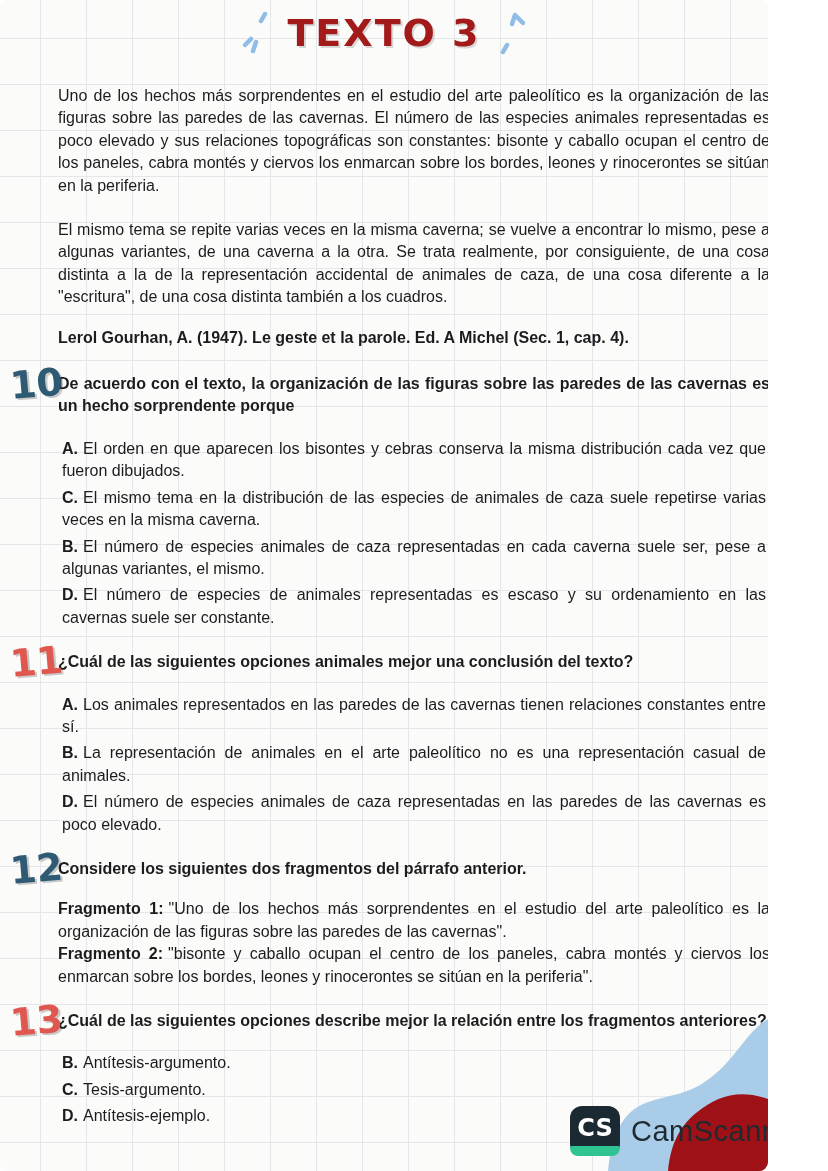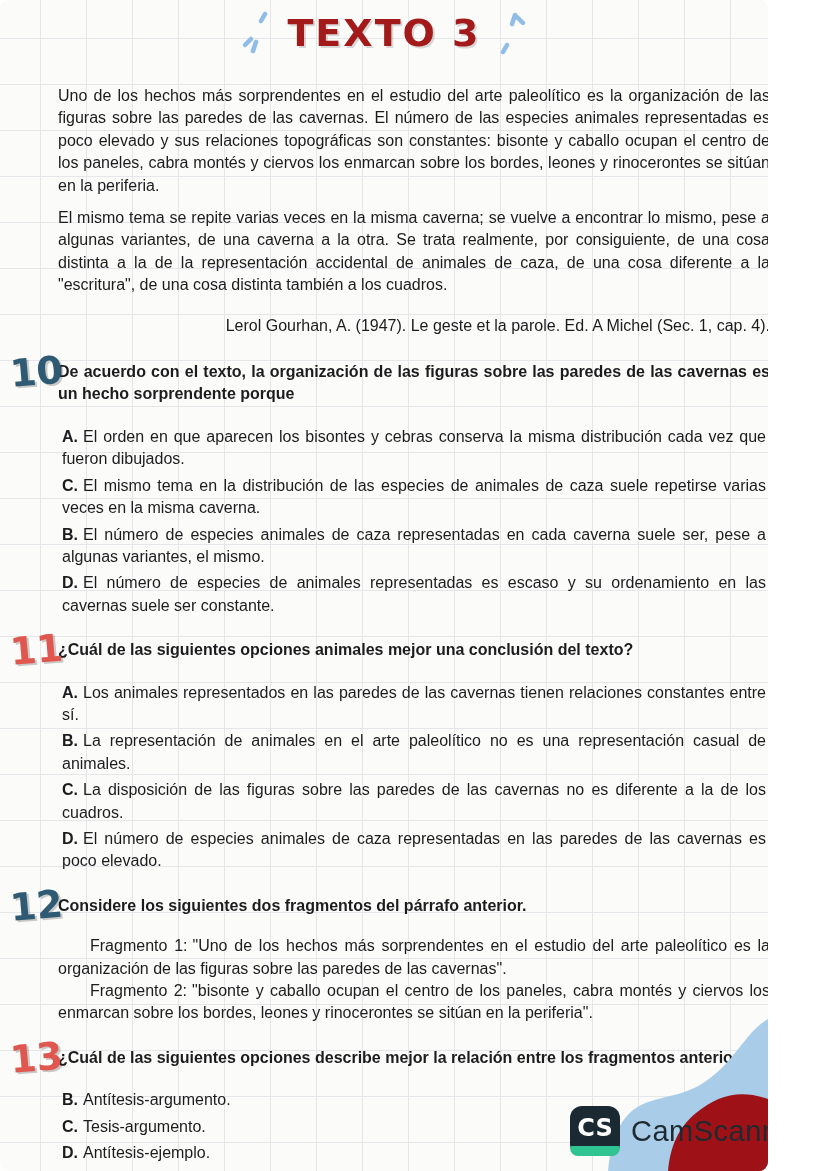--- a/index.html
+++ b/index.html
@@ -28,41 +28,41 @@
     font-size:38px;font-weight:800;letter-spacing:2px;
     text-shadow:2px 2px 0 rgba(60,60,60,0.18);
   }
   .sparkle{flex:0 0 auto;}
   .content{
     position:absolute;left:58px;top:71px;width:712px;
     font-size:16px;line-height:22.4px;
   }
   .para{margin:0;text-align:justify;}
   .para-1{margin-top:14px;}
-  .para-2{margin-top:10px;}
-  .citation{margin:18px 0 0 0;text-align:right;font-weight:400;}
+  .para-2{margin-top:22px;}
+  .citation{margin:18px 0 0 0;font-weight:700;}
   .question{position:relative;margin-top:24px;}
   .q11{margin-top:22px;}
   .q12{margin-top:22px;}
   .q13{margin-top:22px;}
   .qnum{
     position:absolute;left:-48px;top:-8px;width:46px;
     font-family:"DejaVu Sans", sans-serif;
     font-size:38px;font-weight:800;line-height:1;
     transform:rotate(-5deg);
     text-shadow:2px 2px 0 rgba(50,50,50,0.25);
     text-align:center;
   }
   .qtext{margin:0;font-weight:700;text-align:justify;}
   .options{margin-top:20px;}
   .option{margin:4px;text-align:justify;}
   .opt-letter{font-weight:700;margin-right:5px;}
   .fragments{margin-top:18px;}
   .fragment{margin:0;text-align:justify;}
-  .frag-label{font-weight:400;margin-right:5px;margin-left:32px;}
+  .frag-label{font-weight:700;margin-right:5px;}
   .blobs{position:absolute;right:0;bottom:0;z-index:1;}
   .watermark{
     position:absolute;left:570px;top:1106px;z-index:2;
     display:flex;align-items:center;gap:11px;
   }
   .cs-badge{
     position:relative;width:50px;height:50px;border-radius:12px;
     background:#1b2a32;display:flex;align-items:center;justify-content:center;
   }
   .cs-badge-green{
@@ -117,21 +117,20 @@
         <p class="option"><span class="opt-letter">D.</span><span>El número de especies de animales representadas es escaso y su ordenamiento en las cavernas suele ser constante.</span></p>
       </div>
     </section>
 
     <section class="question q11">
       <span class="qnum" style="color: rgb(224, 87, 79);">11</span>
       <p class="qtext">¿Cuál de las siguientes opciones animales mejor una conclusión del texto?</p>
       <div class="options">
         <p class="option"><span class="opt-letter">A.</span><span>Los animales representados en las paredes de las cavernas tienen relaciones constantes entre sí.</span></p>
         <p class="option"><span class="opt-letter">B.</span><span>La representación de animales en el arte paleolítico no es una representación casual de animales.</span></p>
-        <p class="option"><span class="opt-letter">C.</span><span>La disposición de las figuras sobre las paredes de las cavernas no es diferente a la de los cuadros.</span></p>
         <p class="option"><span class="opt-letter">D.</span><span>El número de especies animales de caza representadas en las paredes de las cavernas es poco elevado.</span></p>
       </div>
     </section>
 
     <section class="question q12">
       <span class="qnum" style="color: rgb(46, 90, 116);">12</span>
       <p class="qtext">Considere los siguientes dos fragmentos del párrafo anterior.</p>
       <div class="fragments">
         <p class="fragment"><span class="frag-label">Fragmento 1:</span><span>"Uno de los hechos más sorprendentes en el estudio del arte paleolítico es la organización de las figuras sobre las paredes de las cavernas".</span></p>
         <p class="fragment"><span class="frag-label">Fragmento 2:</span><span>"bisonte y caballo ocupan el centro de los paneles, cabra montés y ciervos los enmarcan sobre los bordes, leones y rinocerontes se sitúan en la periferia".</span></p>

